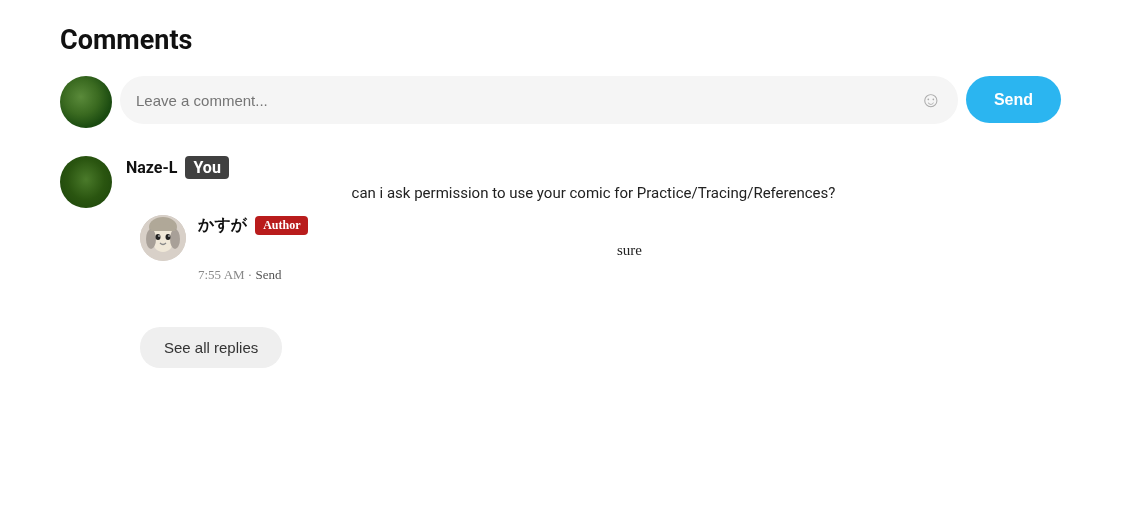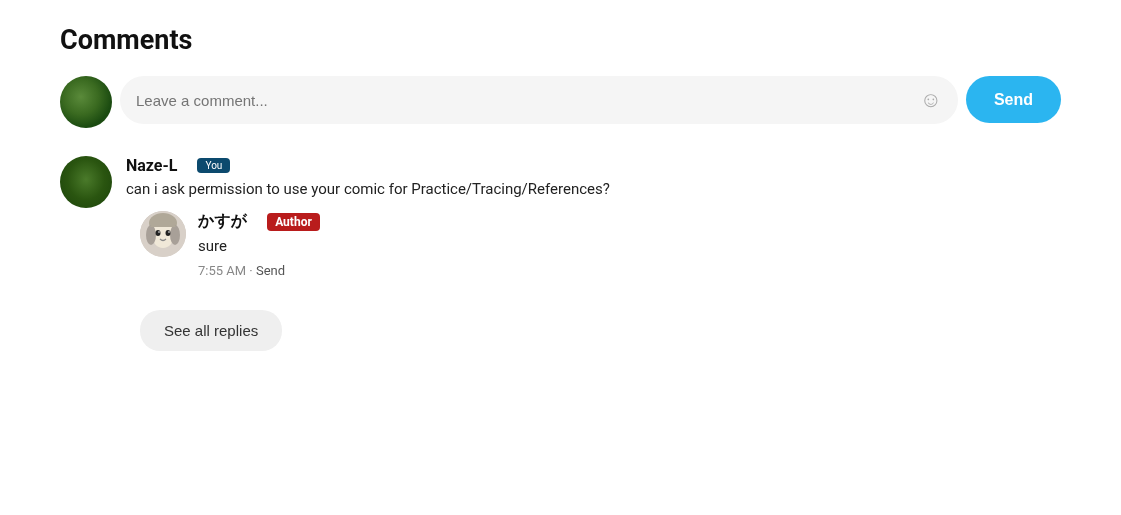--- a/index.html
+++ b/index.html
@@ -72,53 +72,54 @@
       margin-bottom: 20px;
     }
 
     .comment-body {
       flex: 1;
     }
 
     .comment-header {
       display: flex;
       align-items: center;
-      gap: 20px;
+      gap: 8px;
       margin-bottom: 4px;
     }
 
     .commenter-name {
       font-weight: 700;
       font-size: 16px;
       color: #111;
     }
 
     .badge-you {
-      background: #0c4a6e;
+      background: #404040;
       color: #fff;
-      font-size: 10px;
-      font-weight: 400;
+      font-size: 16px;
+      font-weight: 700;
       border-radius: 4px;
       padding: 2px 8px;
     }
 
     .badge-author {
       background: #b91c1c;
       color: #fff;
       font-size: 12px;
       font-weight: 700;
       border-radius: 4px;
       padding: 2px 8px;
     }
 
     .comment-text {
       font-size: 15px;
       color: #222;
       margin-bottom: 6px;
       line-height: 1.4;
+      text-align: center;
     }
 
     .comment-meta {
       font-size: 13px;
       color: #888;
     }
 
     .comment-meta a, .comment-meta .delete-link, .comment-meta .reply-link {
       color: #888;
       text-decoration: none;
@@ -130,31 +131,32 @@
     }
 
     .comment-meta .reply-link {
       color: #555;
     }
 
     
     .replies-section {
       margin-top: 11px;
       margin-left: 14px;
+      font-family: Liberation Serif, serif;
     }
 
     .reply-item {
       display: flex;
       gap: 12px;
       margin-bottom: 12px;
     }
 
     .see-all-replies-btn {
       display: inline-block;
-      margin-top: 20px;
+      margin-top: 32px;
       margin-left: 14px;
       background: #efefef;
       border: none;
       border-radius: 20px;
       padding: 12px 24px;
       font-size: 15px;
       color: #333;
       cursor: pointer;
       font-weight: 400;
     }

